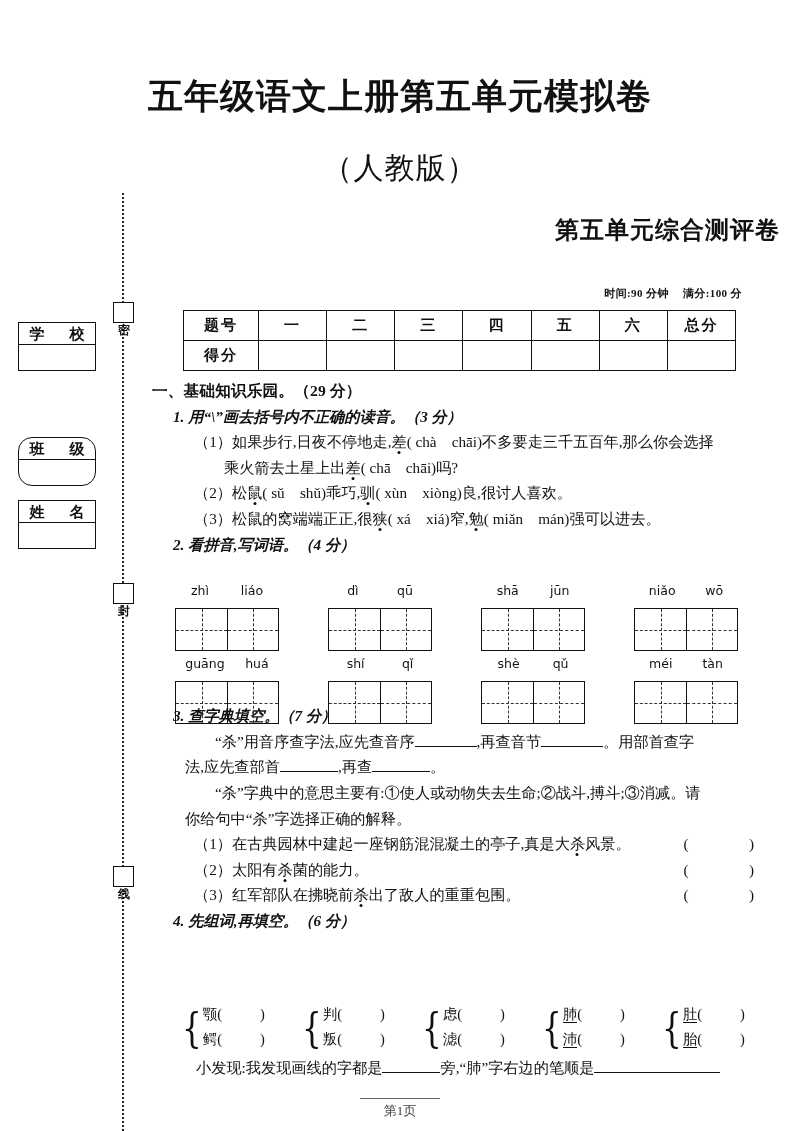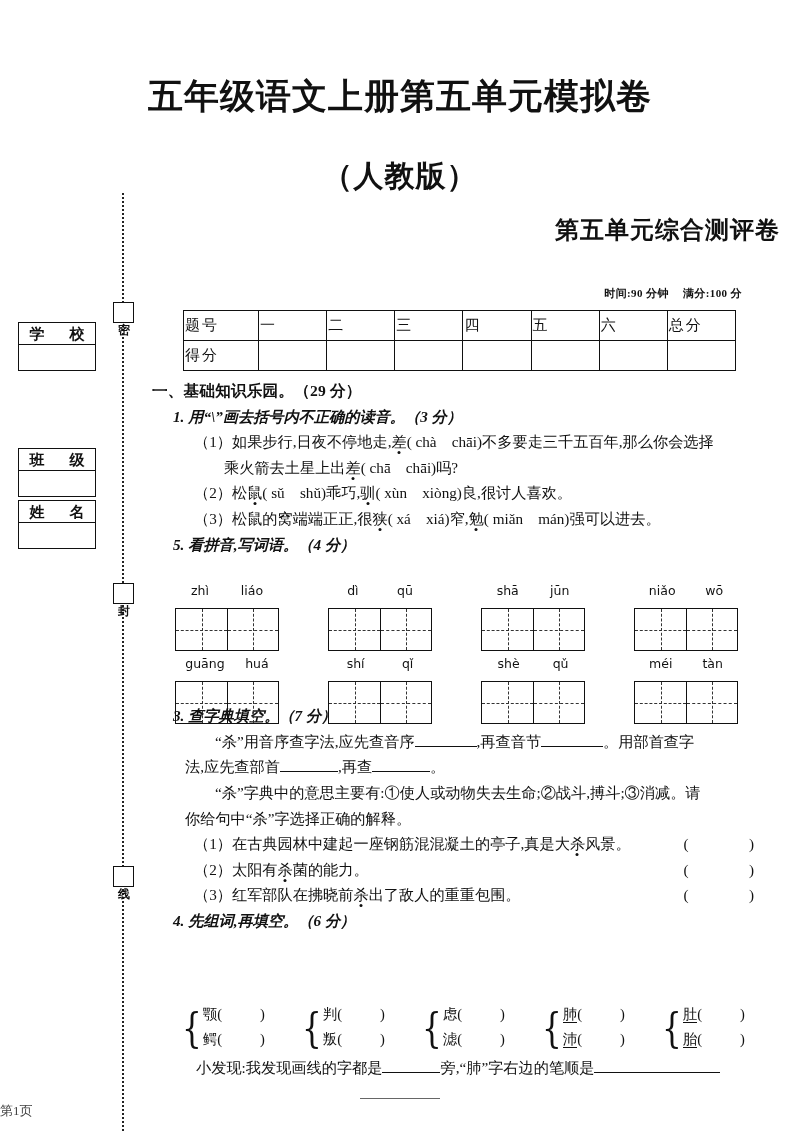--- a/index.html
+++ b/index.html
@@ -29,23 +29,22 @@
     font-weight: bold;
     letter-spacing: 1px;
     line-height: 1.1;
   }
   .doc-subtitle {
     position: absolute;
     left: 0; right: 0;
     top: 148px;
     text-align: center;
     font-size: 30px;
-    font-weight: bold;
+    font-weight: normal;
     letter-spacing: 1px;
-    margin-top: 8px;
   }
   .doc-paper-name {
     position: absolute;
     left: 160px; right: 20px;
     top: 214px;
     text-align: right;
     font-size: 24px;
     font-weight: bold;
     letter-spacing: 1px;
   }
@@ -93,21 +92,21 @@
     font-weight: bold;
     text-align: center;
     letter-spacing: 5px;
     padding-left: 5px;
     box-sizing: border-box;
   }
   .info-box .fill {
     height: 25px;
   }
   .info-school { top: 322px; }
-  .info-class  { top: 448px; }
+  .info-class  { top: 437px; border-radius: 14px; }
   .info-name   { top: 500px; }
 
   
   .exam-meta {
     position: absolute;
     right: 58px;
     top: 286px;
     font-size: 11px;
     font-weight: bold;
     letter-spacing: 0.4px;
@@ -119,24 +118,24 @@
     position: absolute;
     left: 183px;
     top: 310px;
     width: 553px;
     border-collapse: collapse;
     table-layout: fixed;
   }
   .score-table td {
     border: 1.4px solid #111;
     height: 27px;
-    text-align: left;
+    text-align: center;
     vertical-align: middle;
     font-size: 15px;
-    font-weight: normal;
+    font-weight: bold;
     letter-spacing: 2px;
   }
   .score-table td.head-cell { width: 72px; letter-spacing: 2px; }
 
   
   .content {
     position: absolute;
     left: 152px;
     top: 378px;
     width: 634px;
@@ -268,21 +267,21 @@
     position: absolute;
     left: 360px;
     top: 1098px;
     width: 80px;
     border-top: 1px solid #666;
   }
   .footer-page {
     position: absolute;
     left: 0; right: 0;
     top: 1102px;
-    text-align: left;
+    text-align: center;
     font-size: 13px;
     color: #444;
   }
 </style>
 </head>
 <body>
 
 <div id="page">
 
   <div class="doc-title">五年级语文上册第五单元模拟卷</div>
@@ -350,21 +349,21 @@
     </div>
 
     <div class="q-item">
       <span>（2）</span><span>松</span><span class="dotted">鼠</span><span>( sǔ　shǔ)</span><span>乖巧,</span><span class="dotted">驯</span><span>( xùn　xiòng)</span><span>良,很讨人喜欢。</span>
     </div>
 
     <div class="q-item">
       <span>（3）</span><span>松鼠的窝端端正正,很</span><span class="dotted">狭</span><span>( xá　xiá)</span><span>窄,</span><span class="dotted">勉</span><span>( miǎn　mán)</span><span>强可以进去。</span>
     </div>
 
-    <div class="q-title">5. 看拼音,写词语。（4 分）</div>
+    <div class="q-title">2. 看拼音,写词语。（4 分）</div>
 
     <div style="height:146px;"></div>
 
     <div class="q-title">3. 查字典填空。（7 分）</div>
 
     <div class="q-para">
       <span>“杀”用音序查字法,应先查音序</span><span class="blank-s"></span><span>,再查音节</span><span class="blank-s"></span><span>。用部首查字</span>
     </div>
     <div class="q-para noind">
       <span>法,应先查部首</span><span class="blank-m"></span><span>,再查</span><span class="blank-m"></span><span>。</span>

